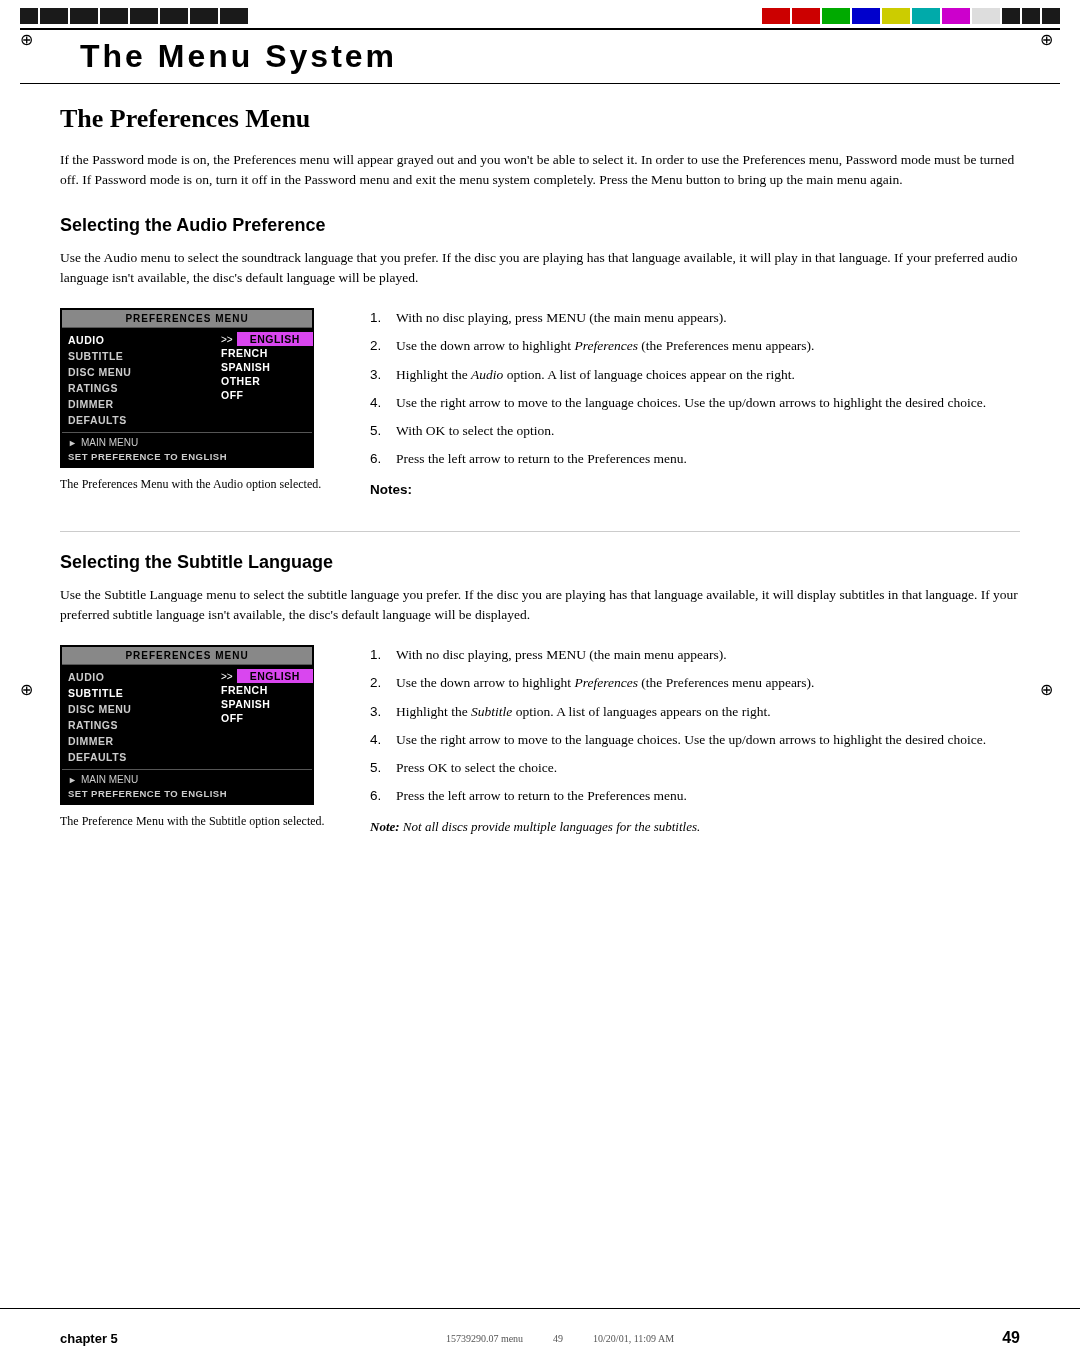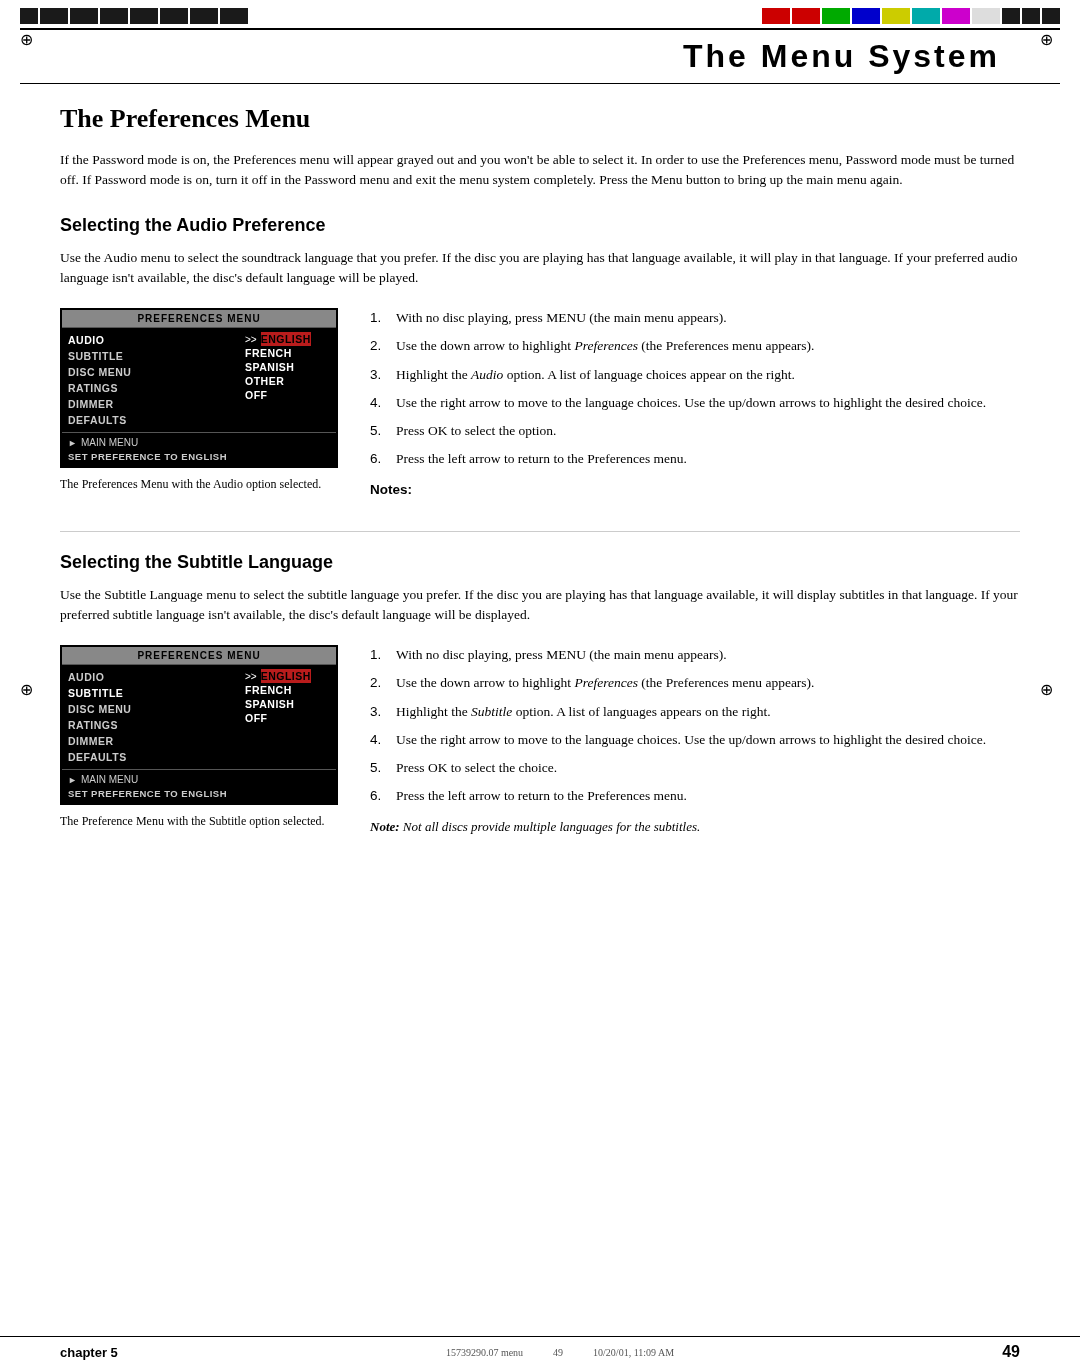--- a/index.html
+++ b/index.html
@@ -42,21 +42,20 @@
     .bar-block.color-cyan { background: #00aaaa; }
     .bar-block.color-magenta { background: #cc00cc; }
     .bar-block.color-white { background: #dddddd; }
     .bar-block.narrow { width: 18px; }
 
     
     .page-header {
       border-top: 2px solid #000;
       border-bottom: 1px solid #000;
       padding: 8px 60px;
-      text-align: right;
       margin: 0 20px 20px 20px;
     }
 
     .page-header-title {
       font-family: Arial, Helvetica, sans-serif;
       font-size: 32px;
       font-weight: bold;
       letter-spacing: 3px;
       color: #000;
     }
@@ -111,21 +110,21 @@
     }
 
     .section-right {
       flex: 1;
     }
 
     
     .menu-mockup {
       border: 2px solid #000;
       background: #000;
-      width: 278px;
+      width: 254px;
       font-family: Arial, Helvetica, sans-serif;
       font-size: 11px;
       color: #fff;
       margin-bottom: 8px;
     }
 
     .menu-title-bar {
       background: #888;
       color: #000;
       text-align: center;
@@ -174,23 +173,23 @@
     }
 
     .lang-item {
       padding: 1px 0;
       font-size: 10.5px;
       font-weight: bold;
       letter-spacing: 0.5px;
     }
 
     .lang-item.highlighted {
-      background: #b91c1c;
-      color: #000;
-      padding: 1px 0;
+      background: #d946ef;
+      color: #000;
+      padding: 1px 13px;
       display: inline-block;
     }
 
     .menu-footer {
       border-top: 1px solid #555;
       padding: 4px 6px;
     }
 
     .menu-footer-main {
       display: flex;
@@ -267,21 +266,21 @@
       color: #000;
     }
 
     
     .page-footer {
       position: absolute;
       bottom: 0;
       left: 0;
       right: 0;
       border-top: 1px solid #000;
-      padding: 6px 60px;
+      padding: 20px 60px;
       display: flex;
       justify-content: space-between;
       align-items: center;
       font-size: 11px;
       color: #000;
     }
 
     .footer-chapter {
       font-family: Arial, Helvetica, sans-serif;
       font-size: 13px;
@@ -423,21 +422,21 @@
         <li>
           <span class="step-num">3.</span>
           <span class="step-text">Highlight the <em>Audio</em> option. A list of language choices appear on the right.</span>
         </li>
         <li>
           <span class="step-num">4.</span>
           <span class="step-text">Use the right arrow to move to the language choices. Use the up/down arrows to highlight the desired choice.</span>
         </li>
         <li>
           <span class="step-num">5.</span>
-          <span class="step-text">Press OK to select the option.</span>
+          <span class="step-text">With OK to select the option.</span>
         </li>
         <li>
           <span class="step-num">6.</span>
           <span class="step-text">Press the left arrow to return to the Preferences menu.</span>
         </li>
       </ol>
 
       <div class="notes-section">
         <p class="notes-heading">Notes:</p>
       </div>

